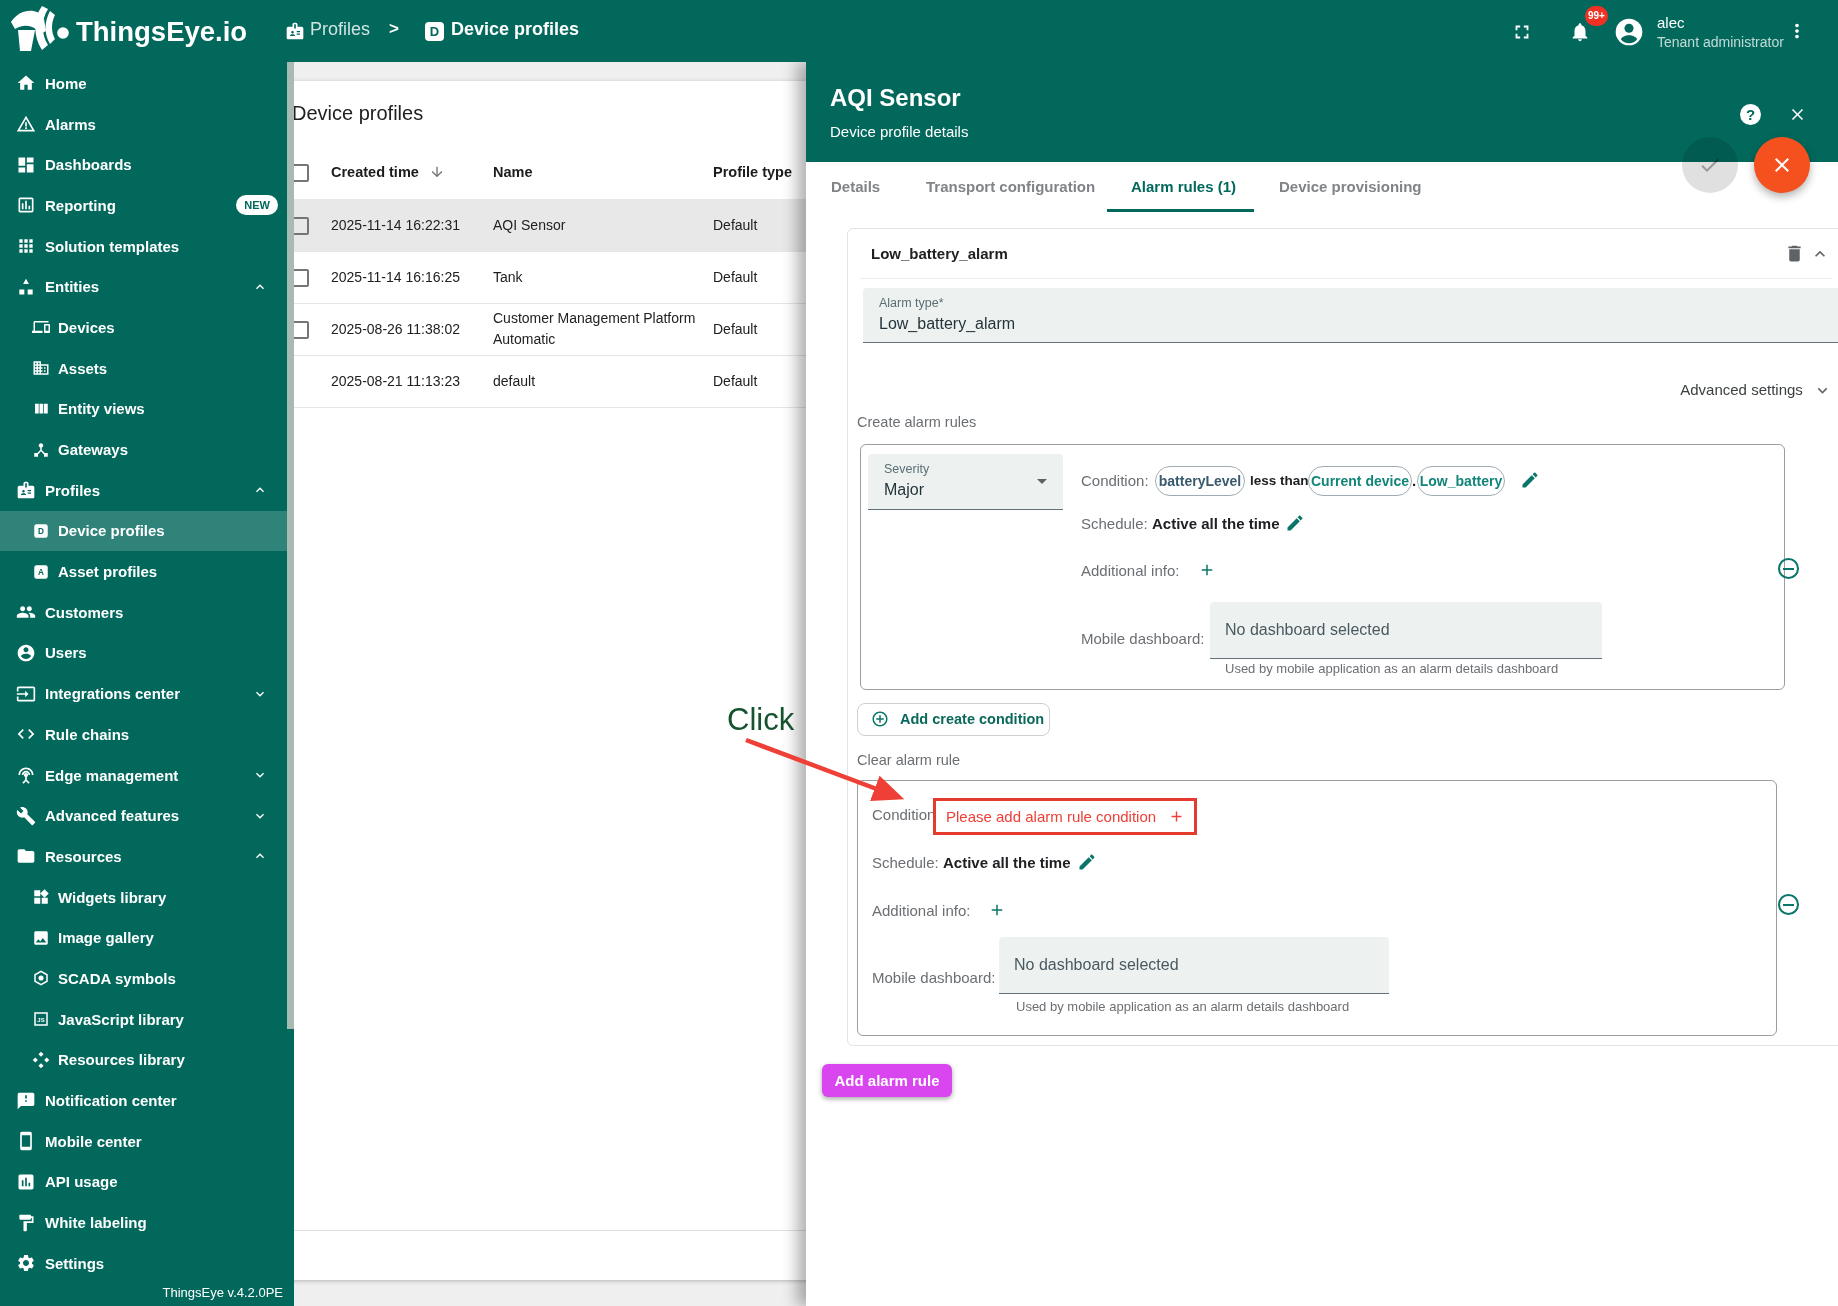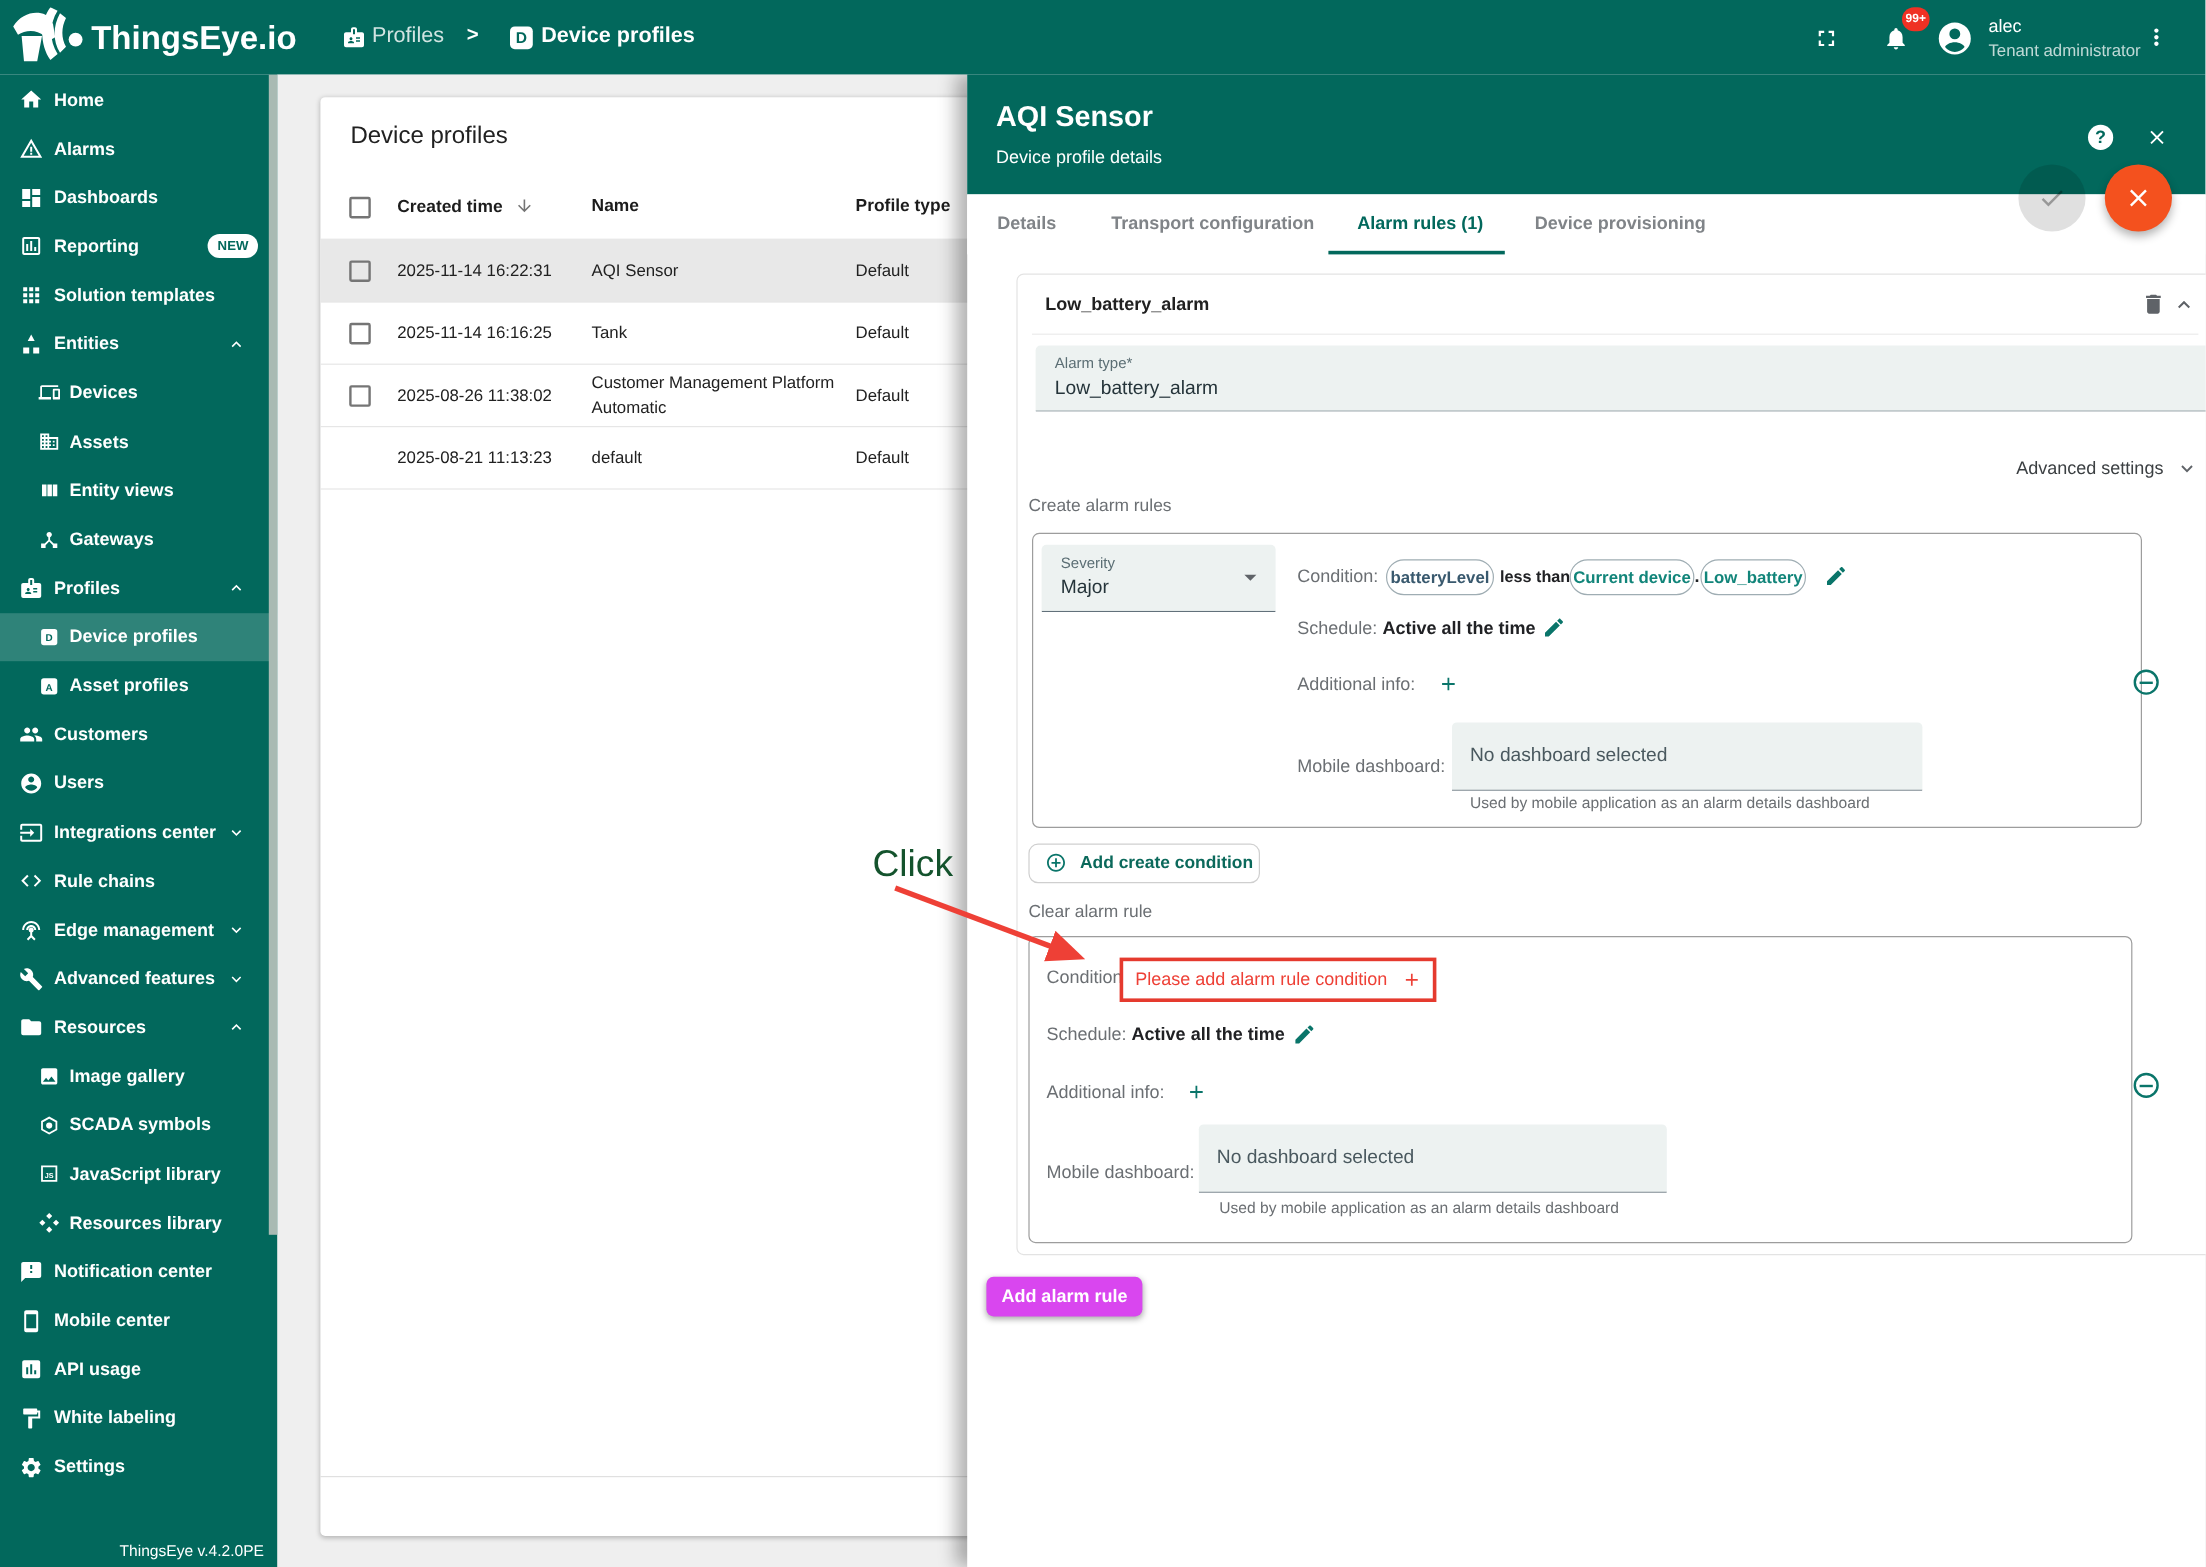--- a/index.html
+++ b/index.html
@@ -12,21 +12,21 @@
 .crumb-ic{position:absolute;top:21px;}
 #crumbs{position:absolute;left:0;top:0;height:62px;width:100%;color:#fff;}
 .crumb1{position:absolute;left:310px;top:19px;font-size:18px;color:rgba(255,255,255,.82);}
 .crumbsep{position:absolute;left:389px;top:19px;font-size:17px;font-weight:700;color:#fff;}
 .crumb2{position:absolute;left:451px;top:19px;font-size:18px;font-weight:600;color:#fff;}
 .dsq{position:absolute;left:425px;top:22px;width:19px;height:19px;background:#fff;border-radius:4px;color:#02685c;font-size:13px;font-weight:700;text-align:center;line-height:19px;}
 #topright .nm{position:absolute;left:1657px;top:14px;font-size:15px;color:#fff;}
 #topright .rl{position:absolute;left:1657px;top:34px;font-size:14px;color:rgba(255,255,255,.75);}
 .badge99{position:absolute;left:1585px;top:6px;min-width:14px;height:20px;padding:0 3px;background:#ef3124;border-radius:10px;color:#fff;font-size:10px;font-weight:700;text-align:center;line-height:20px;}
 
-#sidebar{position:absolute;top:62px;left:0;width:231px;height:1244px;background:#02685c;z-index:10;}
+#sidebar{position:absolute;top:62px;left:0;width:294px;height:1244px;background:#02685c;z-index:10;}
 #sbthumb{position:absolute;top:0;right:0;width:7px;height:967px;background:#a9bab3;}
 .mi{height:40.7px;display:flex;align-items:center;color:#fff;font-size:15px;font-weight:600;position:relative;padding-left:16px;}
 .mi svg{flex:none;margin-right:9px;}
 .mi.sub{padding-left:32px;}
 .mi.sub svg{margin-right:8px;}
 .mi.sel{background:rgba(255,255,255,.18);}
 .chev{position:absolute;right:17px;top:50%;margin-top:-8px;}
 .newb{position:absolute;right:16px;top:50%;margin-top:-10px;background:#fff;color:#02685c;font-size:11px;font-weight:700;border-radius:10px;padding:0 8px;line-height:20px;}
 #version{position:absolute;right:11px;bottom:6px;color:#fff;font-size:13px;}
 
@@ -251,20 +251,26 @@
         </svg>
       </div>
 <div class="mi">
         <svg width="20" height="20" viewBox="0 0 24 24" fill="#fff">
           <path d="M10 4H4c-1.1 0-1.99.9-1.99 2L2 18c0 1.1.9 2 2 2h16c1.1 0 2-.9 2-2V8c0-1.1-.9-2-2-2h-8l-2-2z"></path>
         </svg>
         <span>Resources</span>
         <svg class="chev" width="16" height="16" viewBox="0 0 24 24" fill="#fff">
           <path d="M7.41 15.41 12 10.83l4.59 4.58L18 14l-6-6-6 6z"></path>
         </svg>
+      </div>
+<div class="mi sub">
+        <svg width="18" height="18" viewBox="0 0 24 24" fill="#fff">
+          <path d="M13 13v8h8v-8h-8zM3 21h8v-8H3v8zM3 3v8h8V3H3zm13.66-1.31L11 7.34 16.66 13l5.66-5.66-5.66-5.65z"></path>
+        </svg>
+        <span>Widgets library</span>
       </div>
 <div class="mi sub">
         <svg width="18" height="18" viewBox="0 0 24 24" fill="#fff">
           <path d="M21 19V5c0-1.1-.9-2-2-2H5c-1.1 0-2 .9-2 2v14c0 1.1.9 2 2 2h14c1.1 0 2-.9 2-2zM8.5 13.5l2.5 3.01L14.5 12l4.5 6H5l3.5-4.5z"></path>
         </svg>
         <span>Image gallery</span>
       </div>
 <div class="mi sub">
         <svg width="18" height="18" viewBox="0 0 24 24" fill="#fff">
           <path d="M12 2 3 7v10l9 5 9-5V7l-9-5zm7 13.82-7 3.89-7-3.89V8.18l7-3.89 7 3.89v7.64z"></path>

